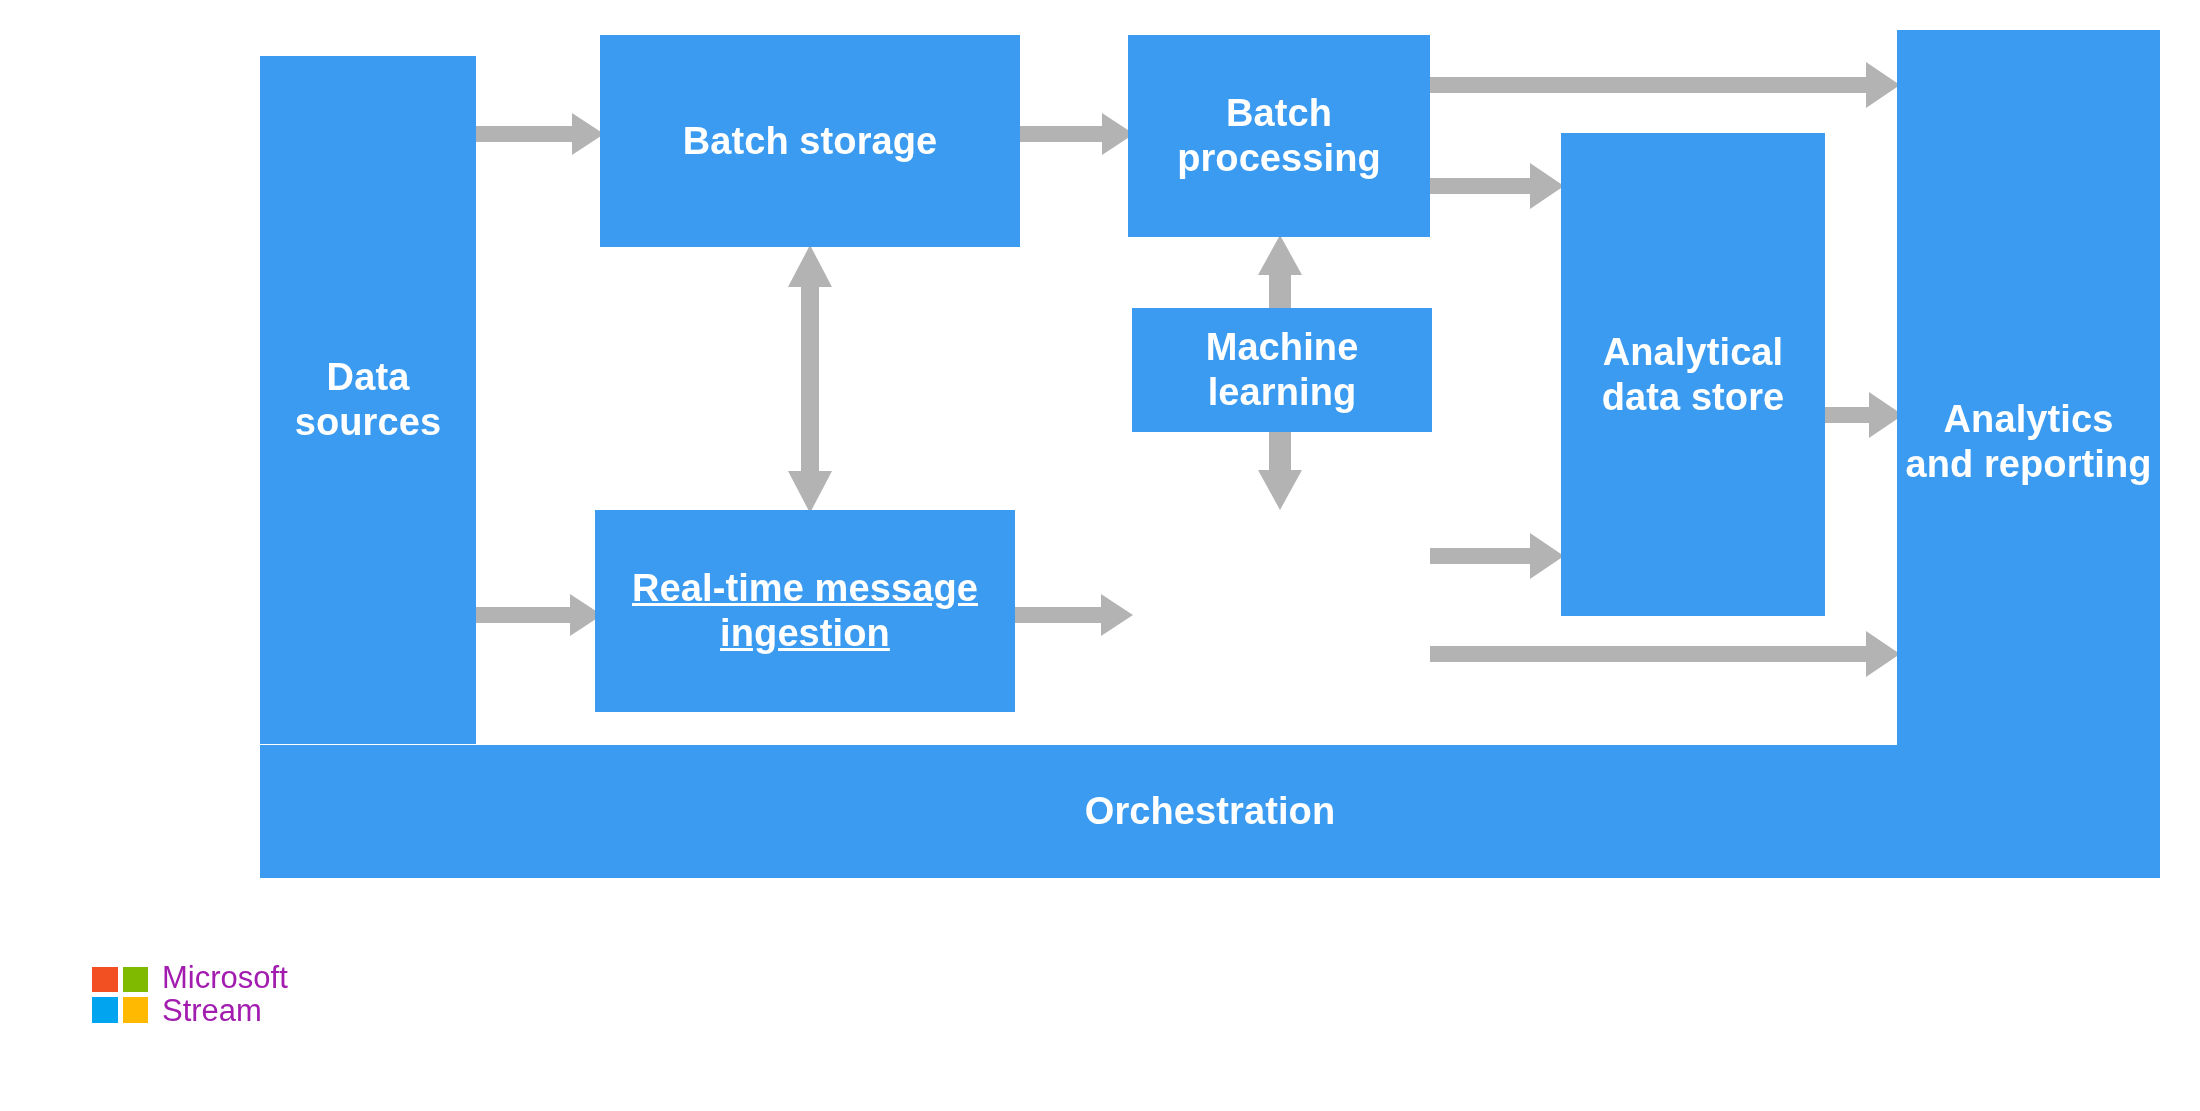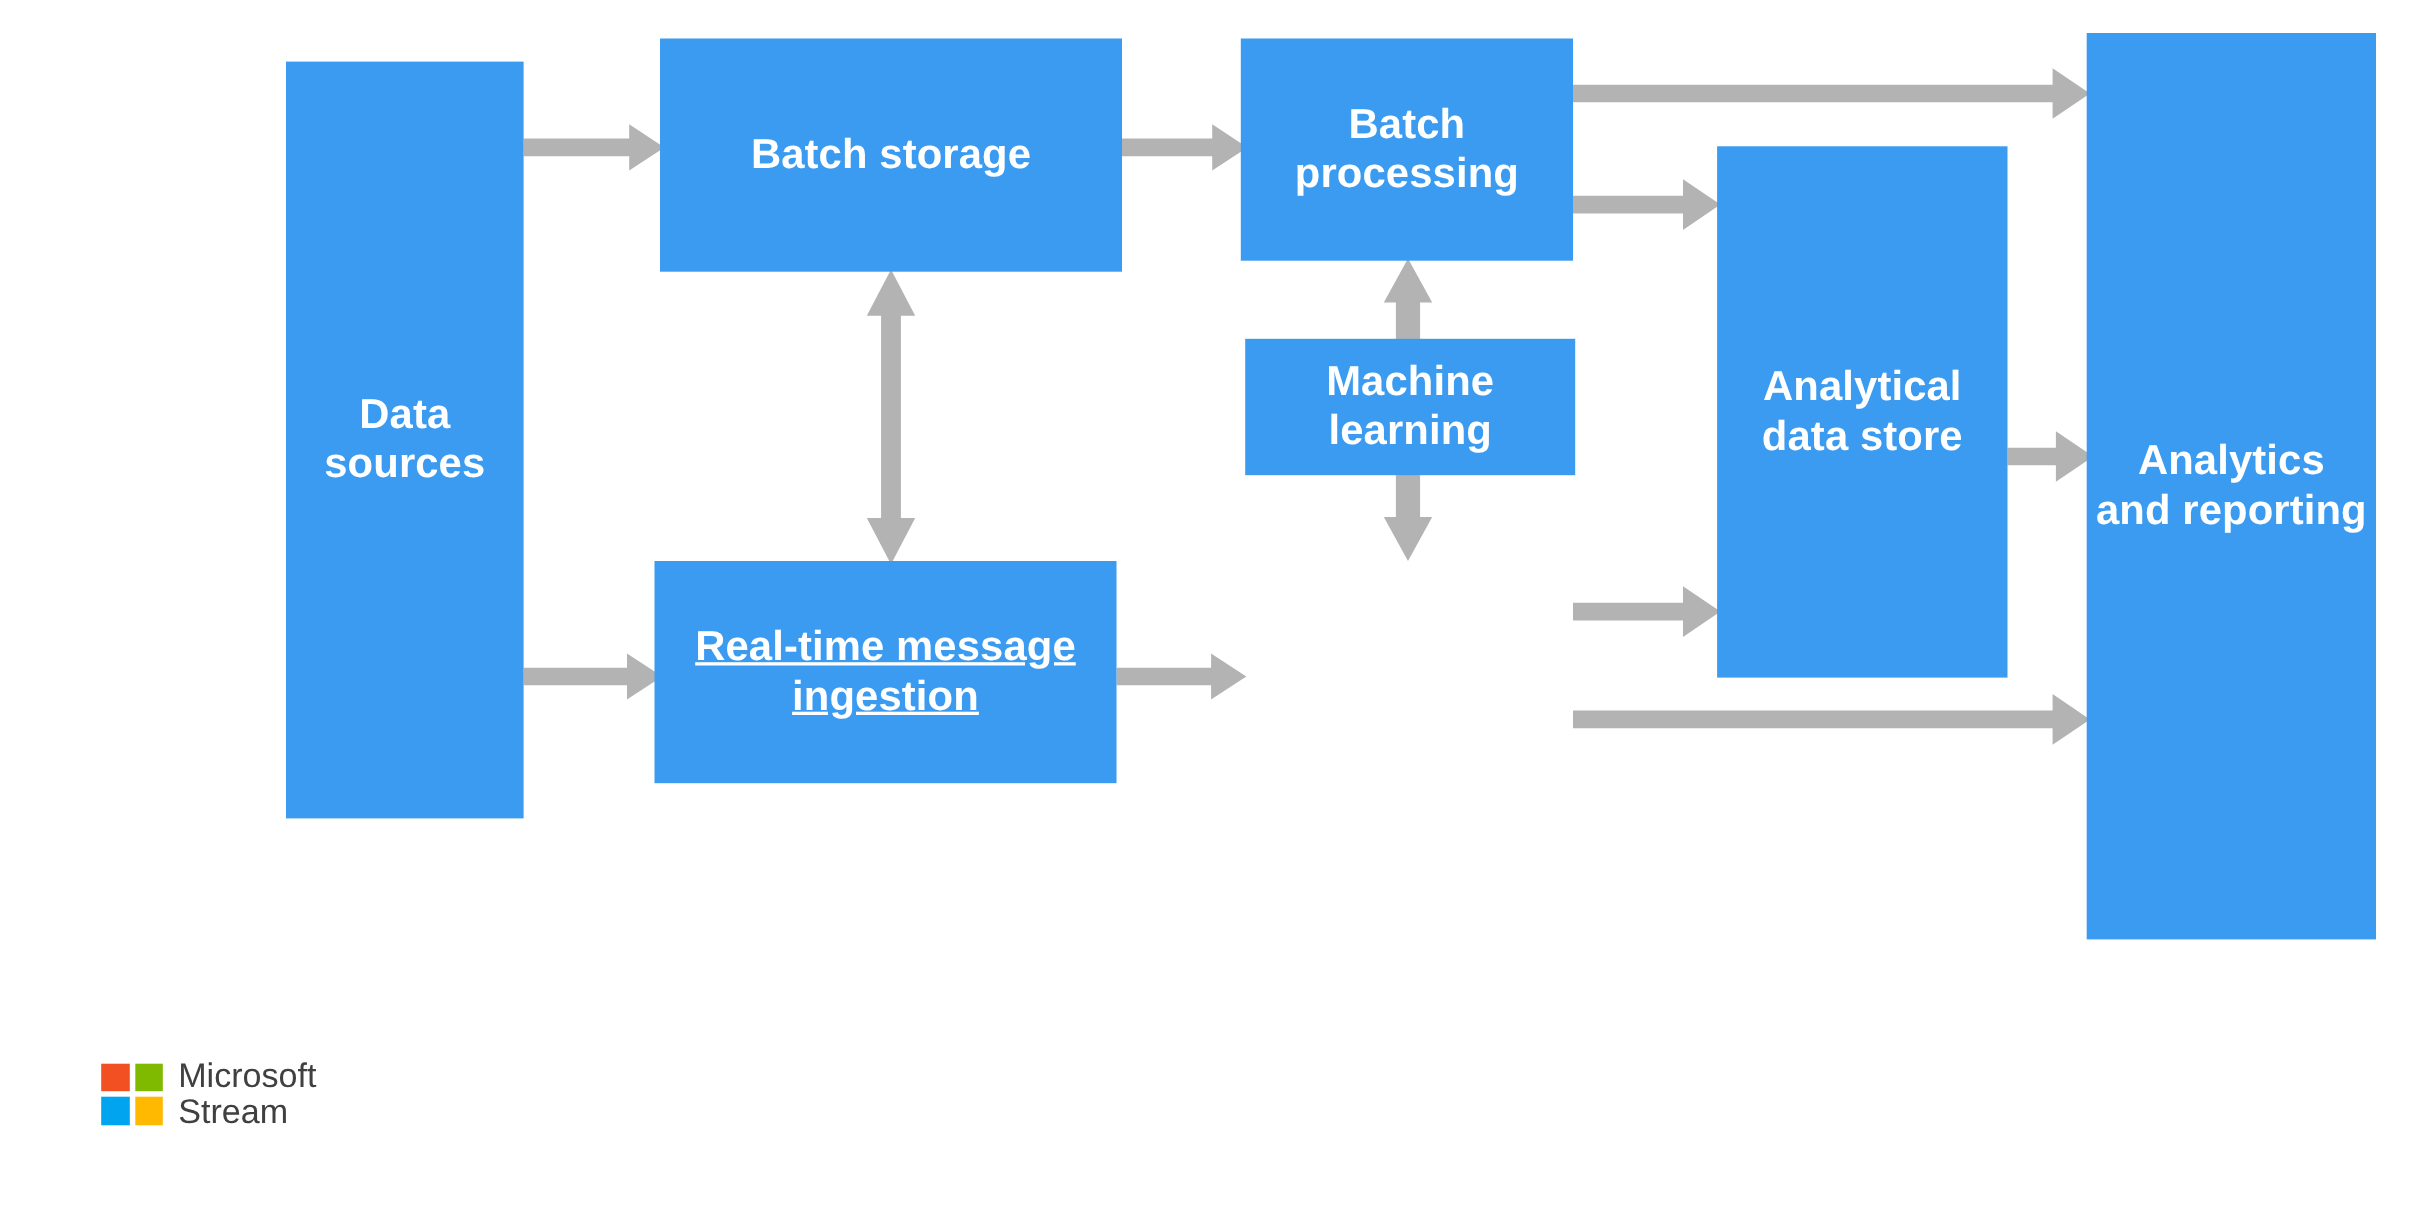--- a/index.html
+++ b/index.html
@@ -64,21 +64,21 @@
   #ms-logo-squares {
     width: 56px;
     height: 56px;
     display: grid;
     grid-template-columns: 1fr 1fr;
     grid-template-rows: 1fr 1fr;
     gap: 5px;
   }
   #ms-logo-squares i { display: block; }
   #ms-logo-text {
-    color: #404040;
+    color: #a21caf;
     font-size: 31px;
     line-height: 1.05;
     font-weight: 400;
   }
   #ms-logo-text span { display: block; }
 </style>
 </head>
 <body>
 
 <div id="canvas">
@@ -177,20 +177,23 @@
 
   <div class="node" id="node-analytics">
     <span>Analytics and reporting</span>
   </div>
 
   <div class="node" id="node-realtime">
     <span>Real-time message ingestion</span>
   </div>
 
 
+  <div class="node" id="node-orchestration">
+    <span>Orchestration</span>
+  </div>
 
   <div id="ms-logo">
     <div id="ms-logo-squares">
       <i style="background:#f25022;"></i>
       <i style="background:#7fba00;"></i>
       <i style="background:#00a4ef;"></i>
       <i style="background:#ffb900;"></i>
     </div>
     <div id="ms-logo-text">
       <span>Microsoft</span>

